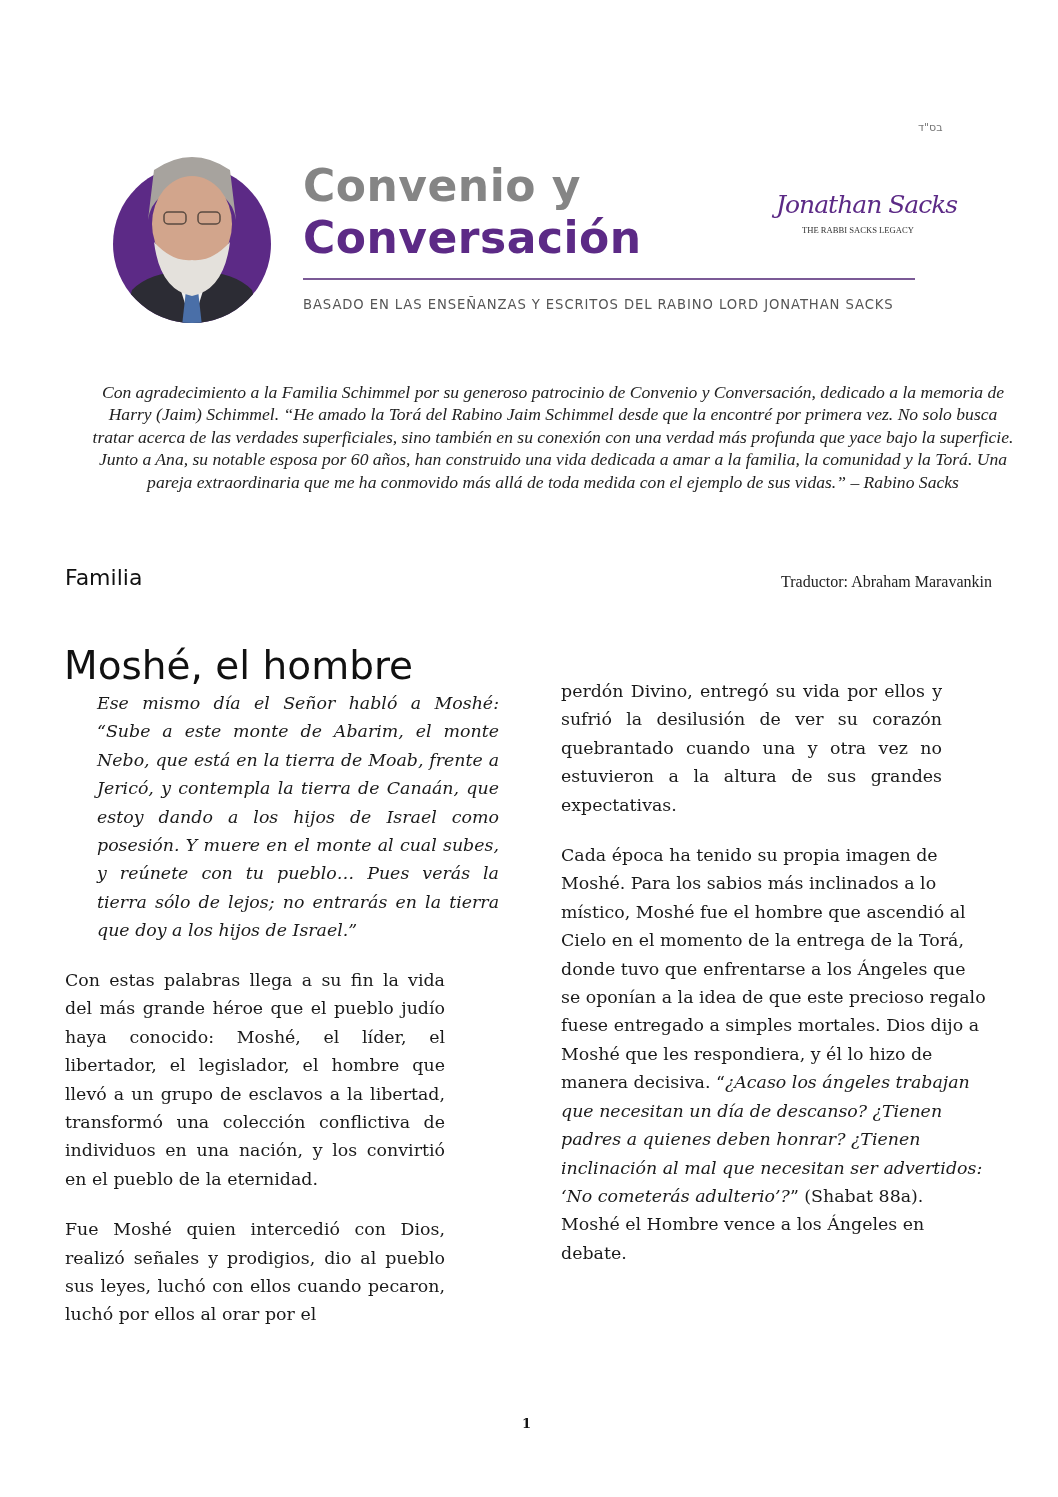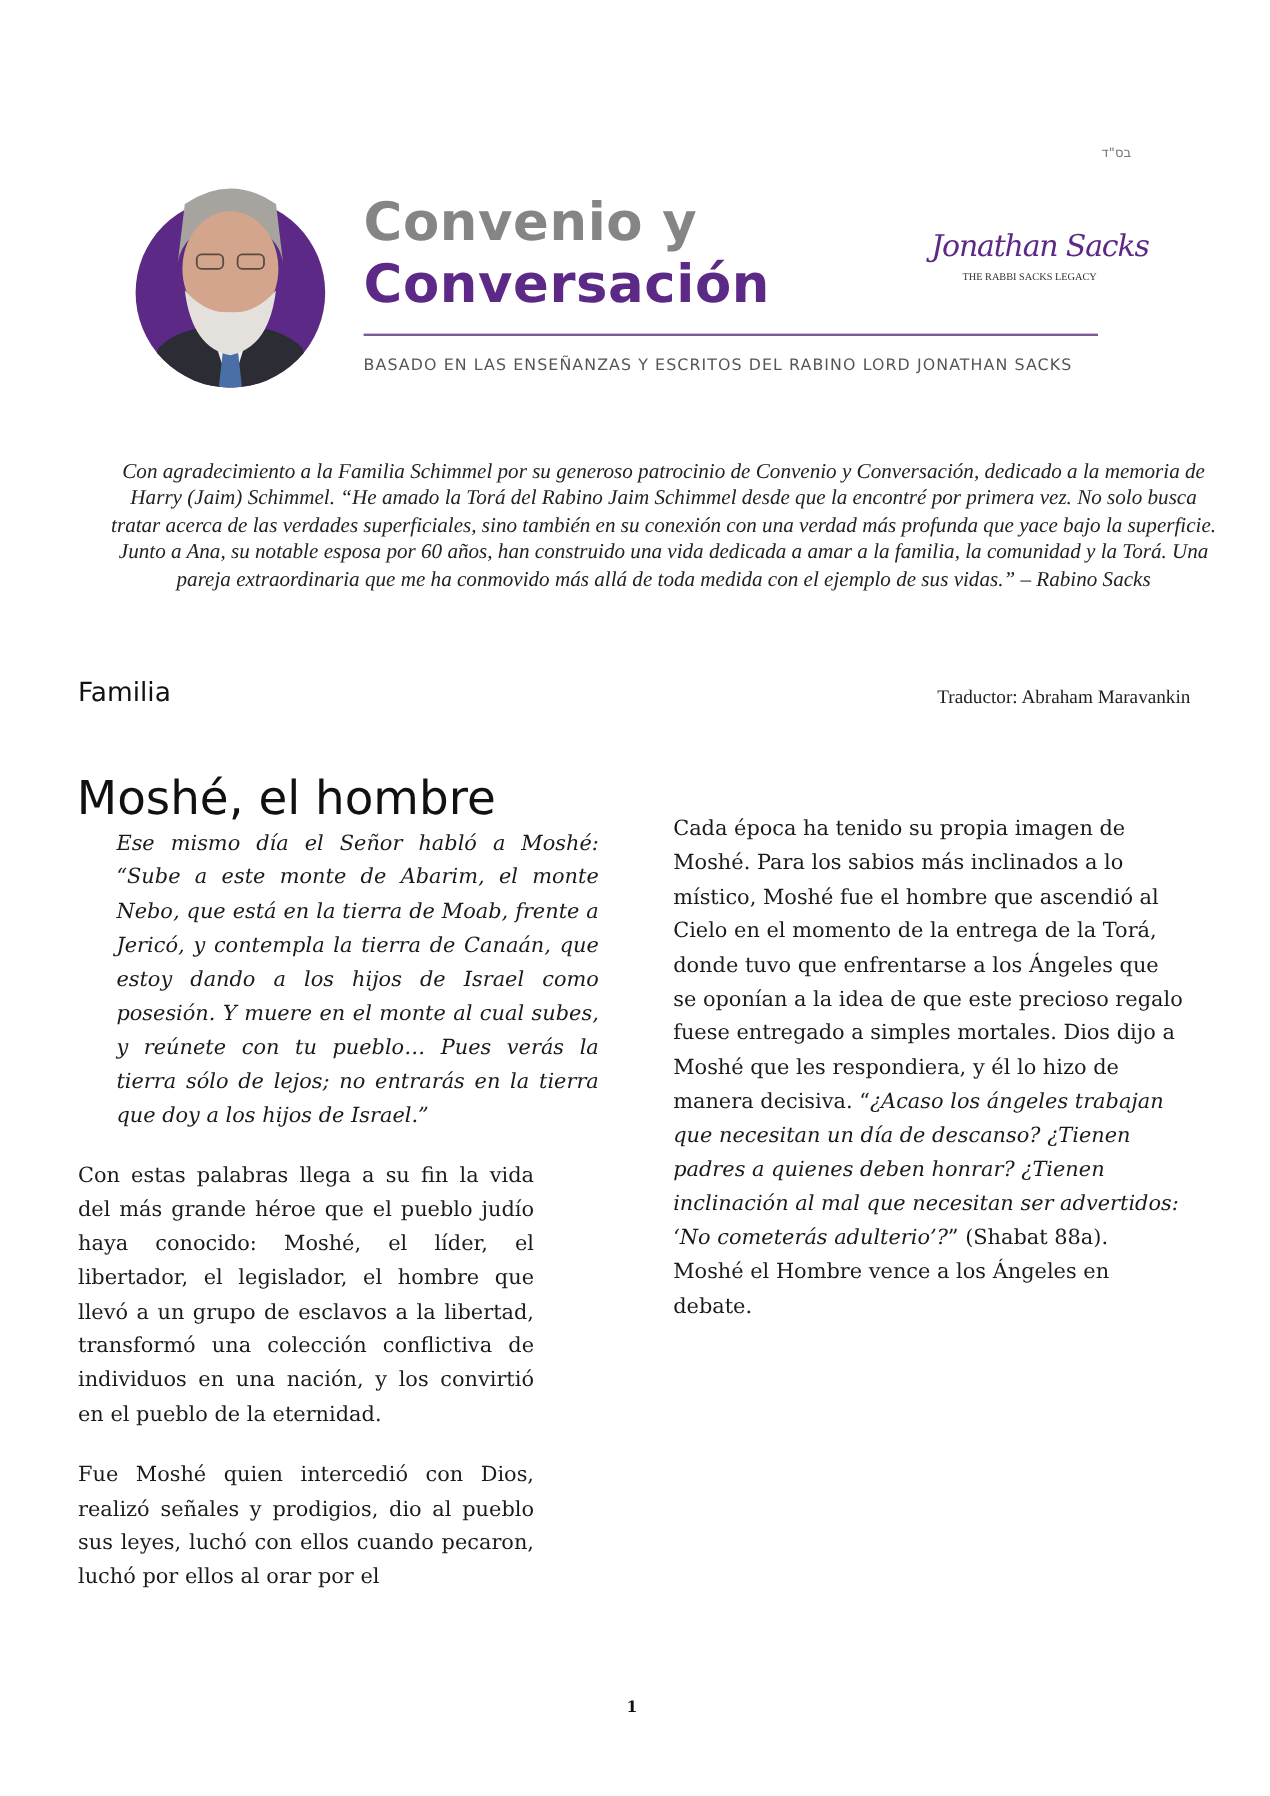--- a/index.html
+++ b/index.html
@@ -75,16 +75,17 @@
 <div class="abs col quote">
   <p>Ese mismo día el Señor habló a Moshé: “Sube a este monte de Abarim, el monte Nebo, que está en la tierra de Moab, frente a Jericó, y contempla la tierra de Canaán, que estoy dando a los hijos de Israel como posesión. Y muere en el monte al cual subes, y reúnete con tu pueblo… Pues verás la tierra sólo de lejos; no entrarás en la tierra que doy a los hijos de Israel.”</p>
 </div>
 
 <div class="abs col left-col">
   <p>Con estas palabras llega a su fin la vida del más grande héroe que el pueblo judío haya conocido: Moshé, el líder, el libertador, el legislador, el hombre que llevó a un grupo de esclavos a la libertad, transformó una colección conflictiva de individuos en una nación, y los convirtió en el pueblo de la eternidad.</p>
   <p>Fue Moshé quien intercedió con Dios, realizó señales y prodigios, dio al pueblo sus leyes, luchó con ellos cuando pecaron, luchó por ellos al orar por el</p>
 </div>
 
 <div class="abs col right-col">
+  <p>perdón Divino, entregó su vida por ellos y sufrió la desilusión de ver su corazón quebrantado cuando una y otra vez no estuvieron a la altura de sus grandes expectativas.</p>
   <p class="wide"><span>Cada época ha tenido su propia imagen de Moshé. Para los sabios más inclinados a lo místico, Moshé fue el hombre que ascendió al Cielo en el momento de la entrega de la Torá, donde tuvo que enfrentarse a los Ángeles que se oponían a la idea de que este precioso regalo fuese entregado a simples mortales. Dios dijo a Moshé que les respondiera, y él lo hizo de manera decisiva. “</span><em>¿Acaso los ángeles trabajan que necesitan un día de descanso? ¿Tienen padres a quienes deben honrar? ¿Tienen inclinación al mal que necesitan ser advertidos: ‘No cometerás adulterio’?</em><span>” (Shabat 88a). Moshé el Hombre vence a los Ángeles en debate.</span></p>
 </div>
 
 <div class="abs pageno">1</div>
 
 </body></html>

